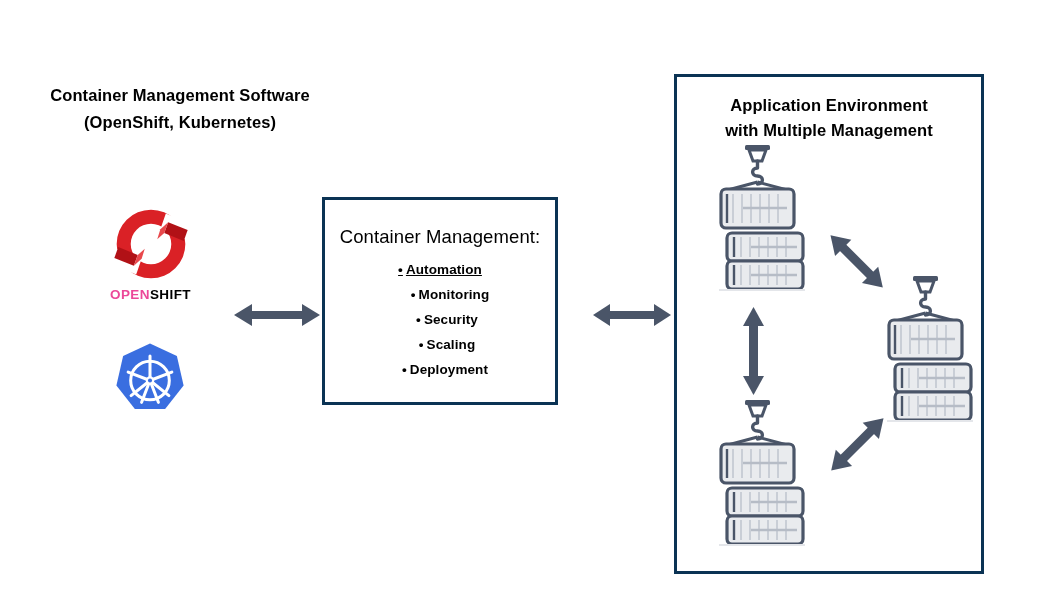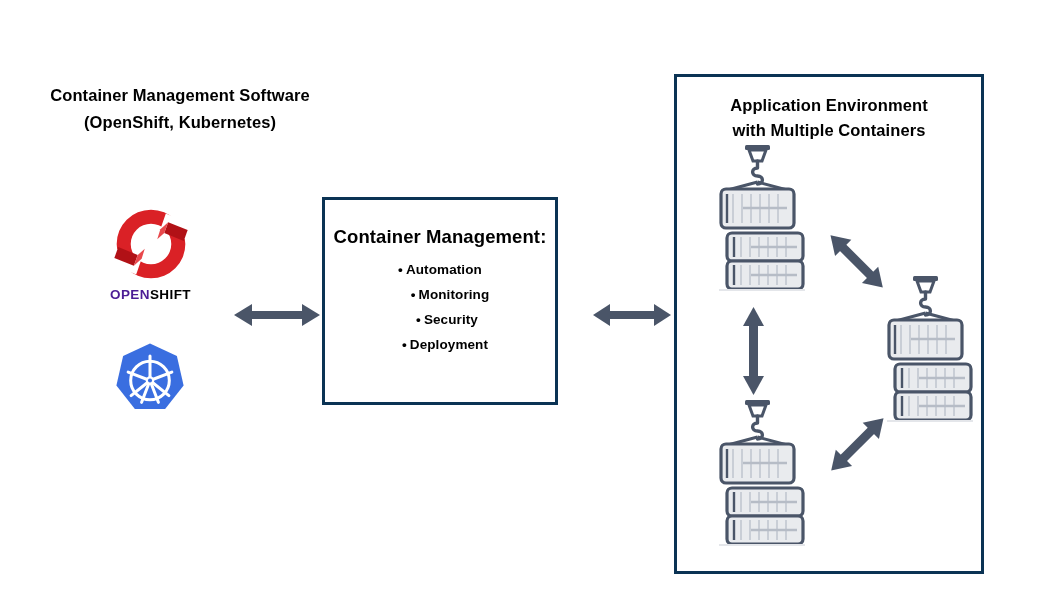--- a/index.html
+++ b/index.html
@@ -52,21 +52,21 @@
   }
   #openshift-wordmark {
     position: absolute;
     left: 0; top: 82px;
     width: 95px;
     text-align: center;
     font-size: 13.5px;
     font-weight: bold;
     letter-spacing: 0.4px;
   }
-  #openshift-wordmark .open { color: #4c1d95; margin-top: 24px; }
+  #openshift-wordmark .open { color: #ec4899; margin-top: 24px; }
   #openshift-wordmark .shift { color: #000000; font-weight: bold; }
 
   
   #kubernetes-logo {
     position: absolute;
     left: 108px;
     top: 341px;
     width: 84px;
     height: 84px;
   }
@@ -86,42 +86,42 @@
     border: 3px solid #0b3354;
     background: #ffffff;
     box-sizing: border-box;
   }
   #center-box-title {
     position: absolute;
     left: 0; top: 26px;
     width: 100%;
     text-align: center;
     font-size: 18.5px;
-    font-weight: bold;
+    font-weight: normal;
     color: #000000;
     letter-spacing: 0.1px;
   }
   #center-box-list {
     position: absolute;
     left: 0; top: 57px;
     width: 100%;
     list-style: none;
     margin: 0;
     padding: 0;
     text-align: center;
   }
   #center-box-list li {
     font-size: 13.5px;
     font-weight: bold;
     color: #000000;
     line-height: 25px;
     letter-spacing: 0.1px;
   }
   #center-box-list li span.bullet { margin-right: 3px; }
-  #center-box-list li.i0 { padding-left: 0; }
+  #center-box-list li.i0 { padding-left: 0; text-decoration: underline; }
   #center-box-list li.i1 { padding-left: 20px; }
   #center-box-list li.i2 { padding-left: 14px; }
   #center-box-list li.i3 { padding-left: 14px; }
   #center-box-list li.i4 { padding-left: 10px; }
 
   
   #right-panel {
     position: absolute;
     left: 674px;
     top: 74px;
@@ -204,36 +204,37 @@
       <polygon points="88,19 70,8 70,30"></polygon>
     </g>
   </svg>
 
   <div id="center-box">
     <div id="center-box-title">Container Management:</div>
     <ul id="center-box-list">
       <li class="i0"><span class="bullet">•</span><span>Automation</span></li>
       <li class="i1"><span class="bullet">•</span><span>Monitoring</span></li>
       <li class="i2"><span class="bullet">•</span><span>Security</span></li>
+      <li class="i3"><span class="bullet">•</span><span>Scaling</span></li>
       <li class="i4"><span class="bullet">•</span><span>Deployment</span></li>
     </ul>
   </div>
 
   <svg class="arrow-h" style="left:592px; top:296px;" width="80" height="38" viewBox="0 0 80 38">
     <g fill="#4a5568">
       <rect x="14" y="15" width="52" height="8"></rect>
       <polygon points="1,19 18,8 18,30"></polygon>
       <polygon points="79,19 62,8 62,30"></polygon>
     </g>
   </svg>
 
   <div id="right-panel">
     <div id="right-panel-title">
       <span>Application Environment</span>
-      <span class="line2">with Multiple Containers</span>
+      <span class="line2">with Multiple Management</span>
     </div>
   </div>
 
   <svg class="container-group" style="left:705px; top:141px;" width="105" height="150" viewBox="0 0 105 150">
     <g>
       <rect x="40" y="4" width="25" height="5" rx="1.5" fill="#4a5568"></rect>
       <path d="M44 9 L61 9 L57 20 L48 20 Z" fill="none" stroke="#4a5568" stroke-width="3"></path>
       <path d="M52.5 20 L52.5 27 M52.5 27 C46 27 46 35 52.5 35 C59 35 59 43 52.5 43" fill="none" stroke="#4a5568" stroke-width="3.4" stroke-linecap="round"></path>
       <path d="M52.5 41 L19 50 M52.5 41 L86 50" fill="none" stroke="#4a5568" stroke-width="3"></path>
     </g>

